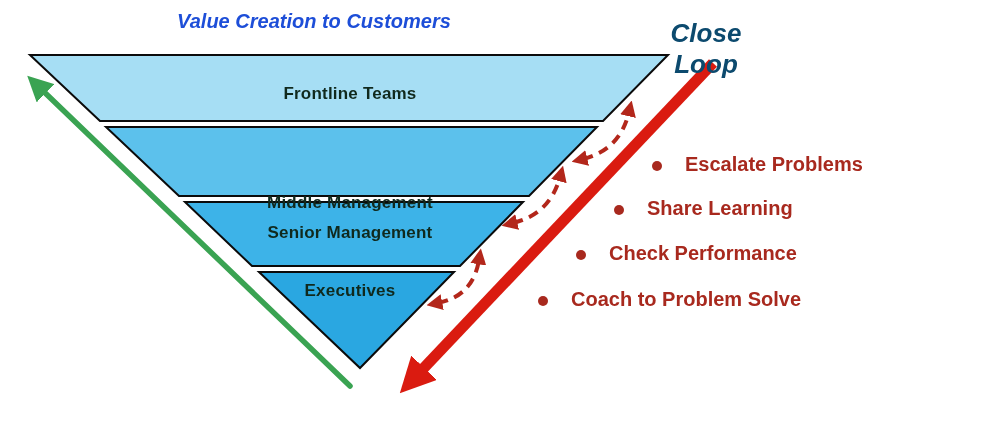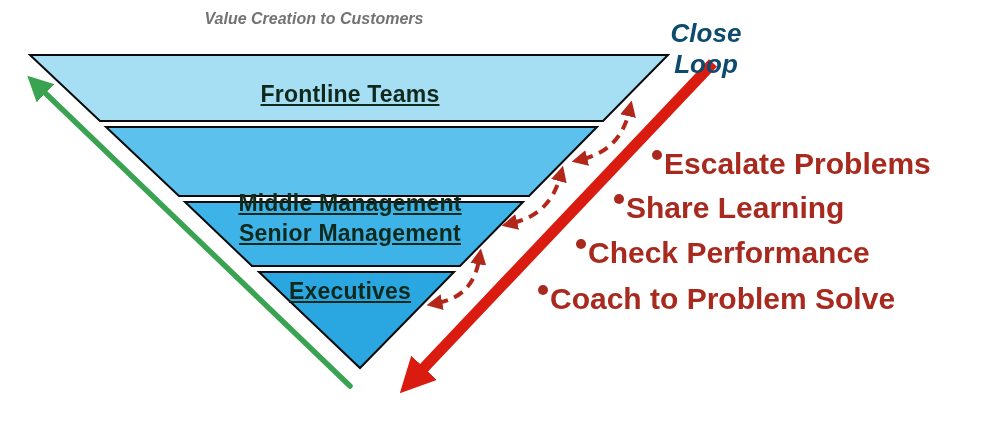--- a/index.html
+++ b/index.html
@@ -8,45 +8,44 @@
     width:1000px;height:435px;
     background:#ffffff;
     font-family:"Liberation Sans", sans-serif;
     overflow:hidden;
   }
   #diagram-svg{position:absolute;left:0;top:0;}
   .abs{position:absolute;}
   .title{
     left:64px;top:10px;width:500px;
     text-align:center;
-    font-size:16px;font-weight:bold;font-style:italic;
-    color:#737373;
+    font-size:20px;font-weight:bold;font-style:italic;
+    color:#1d4ed8;
   }
   .close-loop{
     left:636px;top:18px;width:140px;
     text-align:center;
     font-size:26px;font-weight:bold;font-style:italic;
     color:#0c4a6e;
   }
   .tier-label{
     left:150px;width:400px;
     text-align:center;
-    font-size:23px;font-weight:bold;
+    font-size:17px;font-weight:bold;
     color:#10291d;
     line-height:28px;
     letter-spacing:0.2px;
-    text-decoration:underline;
   }
   .tier-label.t1{top:80px;}
   .tier-label.t2{top:149px;margin-top:40px;}
   .tier-label.t3{top:219px;}
   .tier-label.t4{top:277px;}
   .bullet-line{
-    display:flex;gap:2px;
-    font-size:30px;font-weight:bold;
+    display:flex;align-items:center;gap:23px;
+    font-size:20px;font-weight:bold;
     color:#a8291e;
     line-height:34px;
     white-space:nowrap;
   }
   .dot{
     width:10px;height:10px;border-radius:50%;
     background:#a8291e;flex-shrink:0;
     margin-top:3px;
   }
   .footer-heading{

